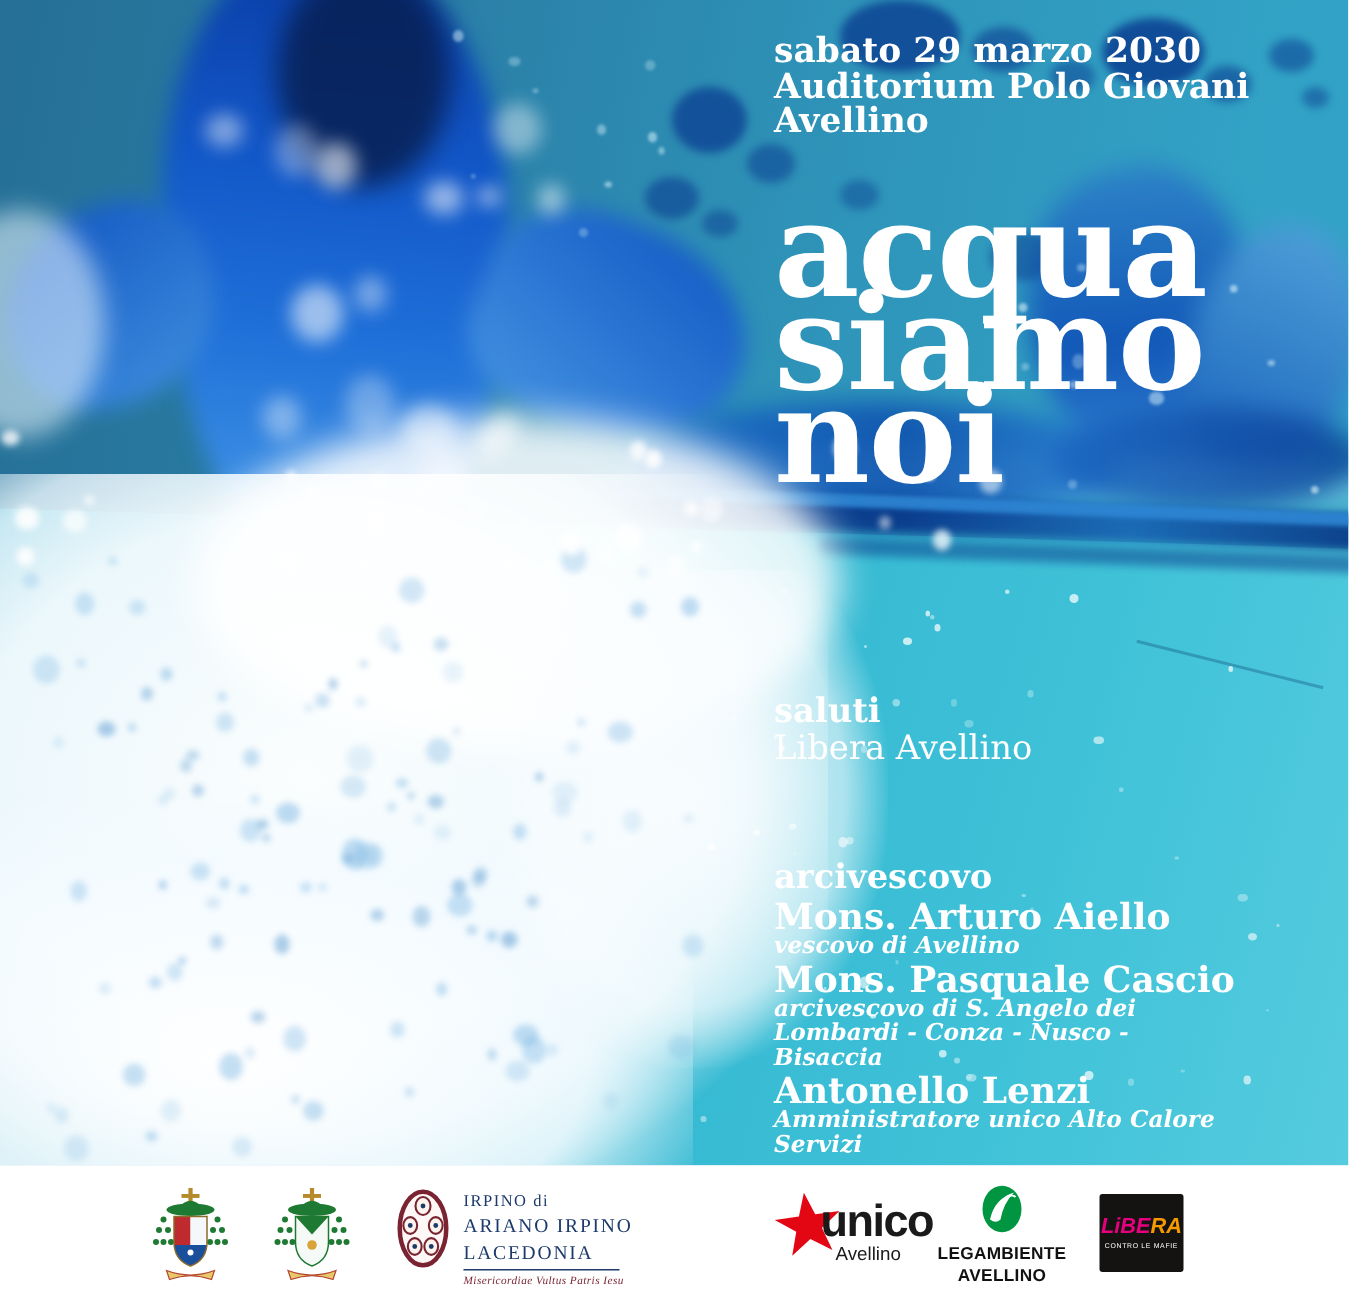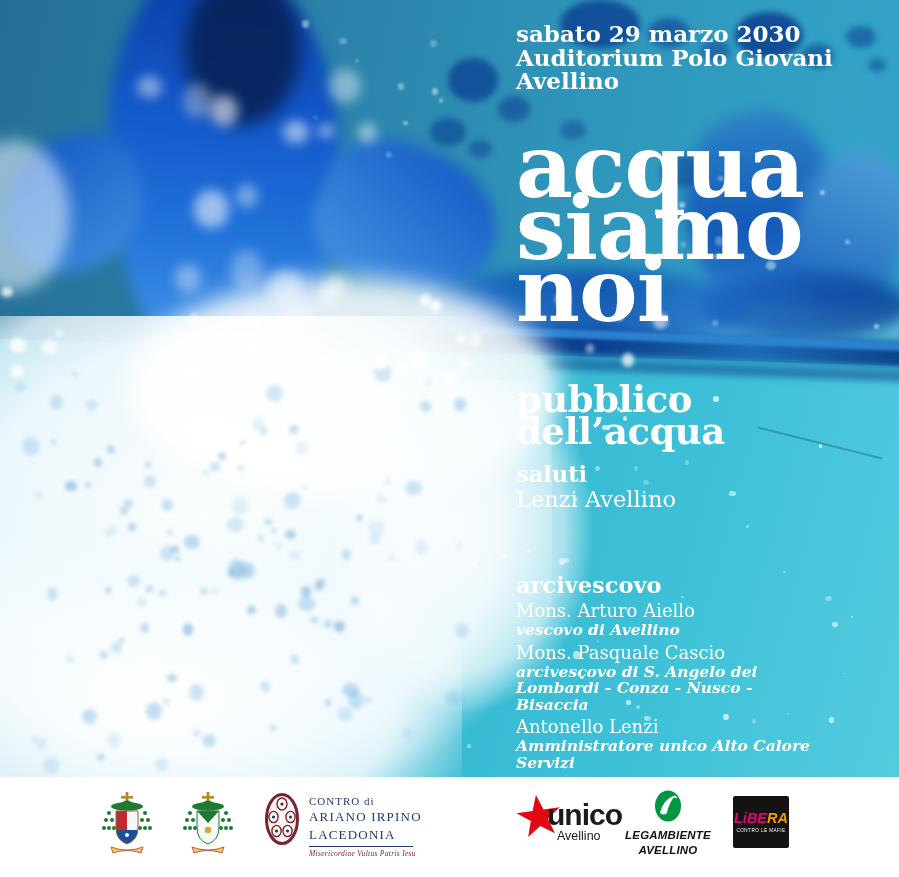--- a/index.html
+++ b/index.html
@@ -61,39 +61,39 @@
   
   .text-col{position:absolute;left:516px;top:0;width:376px;color:#fff;z-index:8;}
   .info{position:absolute;top:22px;left:0;font-weight:bold;font-size:23px;line-height:23.5px;}
   .title-line{position:absolute;left:0;font-size:88px;line-height:62px;font-weight:bold;letter-spacing:-1px;}
   .tl0{top:135px;} .tl1{top:197px;} .tl2{top:259px;}
   .subtitle{position:absolute;top:384px;left:0;font-size:37px;line-height:31.5px;font-weight:bold;letter-spacing:-.5px;}
   .saluti{position:absolute;top:462px;left:0;font-size:22.5px;line-height:25.2px;}
   .saluti .head{font-weight:bold;}
   .interv{position:absolute;top:573px;left:0;width:376px;}
   .int-head{font-size:22.5px;line-height:24px;font-weight:bold;}
-  .sp-name{font-size:18px;line-height:23px;font-weight:normal;margin-top:2px;}
+  .sp-name{font-size:24px;line-height:23px;font-weight:bold;margin-top:2px;}
   .sp-role{font-size:15.5px;line-height:16.5px;font-style:italic;font-weight:bold;max-width:302px;}
   
   .footer{position:absolute;left:0;top:777px;width:899px;height:100px;background:#ffffff;z-index:9;}
   .logo{position:absolute;}
   .crest1{left:100px;top:13px;} .crest2{left:180px;top:13px;}
   .diocese{left:264px;top:15px;display:flex;gap:9px;align-items:flex-start;}
   .dio-text{font-family:"Liberation Serif",serif;color:#1d3a6b;padding-top:3px;}
   .dio-l1{font-size:11px;letter-spacing:1px;}
   .dio-l2{font-size:13px;letter-spacing:1.2px;margin-top:2px;}
   .dio-l3{font-size:13px;letter-spacing:1.2px;margin-top:2px;}
   .dio-rule{width:104px;height:1px;background:#1d3a6b;margin:3px 0 2px;}
   .dio-motto{font-size:7.5px;font-style:italic;color:#7a2433;letter-spacing:.3px;}
   .arci{left:516px;top:17px;display:flex;align-items:flex-start;}
   .arci-text{margin-left:-15px;margin-top:8px;font-family:"Liberation Sans",sans-serif;}
   .arci-name{font-size:30px;font-weight:bold;color:#1a1a1a;line-height:26px;letter-spacing:-1px;}
   .arci-city{font-size:12.5px;color:#1a1a1a;margin-top:1px;margin-left:10px;}
   .lega{left:622px;top:12px;width:92px;text-align:center;font-family:"Liberation Sans",sans-serif;}
-  .lega-name{font-size:11.5px;font-weight:bold;color:#111;line-height:13px;letter-spacing:.2px;margin-top:2px;font-style:italic;}
+  .lega-name{font-size:11.5px;font-weight:bold;color:#111;line-height:13px;letter-spacing:.2px;margin-top:2px;}
   .libera{left:733px;top:19px;width:56px;height:52px;background:#151312;border-radius:2px;
           display:flex;flex-direction:column;align-items:center;justify-content:center;
           font-family:"Liberation Sans",sans-serif;}
   .libera-name{font-size:14.5px;font-weight:bold;font-style:italic;line-height:14px;letter-spacing:0;}
   .lib-a{color:#e6007e;} .lib-b{color:#f59a00;}
   .libera-tag{font-size:4.6px;color:#fff;letter-spacing:.45px;margin-top:3px;white-space:nowrap;}
 </style>
 </head>
 <body>
 
@@ -365,26 +365,25 @@
       <div>sabato 29 marzo 2030</div>
       <div>Auditorium Polo Giovani</div>
       <div>Avellino</div>
     </div>
 
     <div class="title-line tl0">acqua</div>
     <div class="title-line tl1">siamo</div>
     <div class="title-line tl2">noi</div>
 
     <div class="subtitle">
-      <div>pubblico dell’acqua</div>
     </div>
 
     <div class="saluti">
       <div class="head">saluti</div>
-      <div>Lenzi Avellino</div>
+      <div>Libera Avellino</div>
     </div>
 
     <div class="interv">
       <div class="int-head">arcivescovo</div>
       <div class="sp-name">Mons. Arturo Aiello</div>
       <div class="sp-role">vescovo di Avellino</div>
       <div class="sp-name">Mons. Pasquale Cascio</div>
       <div class="sp-role">arcivescovo di S. Angelo dei Lombardi - Conza  - Nusco - Bisaccia</div>
       <div class="sp-name">Antonello Lenzi</div>
       <div class="sp-role">Amministratore unico Alto Calore Servizi</div>
@@ -472,21 +471,21 @@
         </g>
         <g fill="#1d3a6b">
           <circle cx="18" cy="12" r="1.6"></circle>
             <circle cx="9.5" cy="25" r="1.6"></circle>
             <circle cx="26.5" cy="25" r="1.6"></circle>
           <circle cx="12.5" cy="39" r="1.6"></circle>
             <circle cx="23.5" cy="39" r="1.6"></circle>
         </g>
       </svg>
       <div class="dio-text">
-        <div class="dio-l1">CONTRO di</div>
+        <div class="dio-l1">IRPINO di</div>
         <div class="dio-l2">ARIANO IRPINO</div>
         <div class="dio-l3">LACEDONIA</div>
         <div class="dio-rule"></div>
         <div class="dio-motto">Misericordiae Vultus Patris Iesu</div>
       </div>
     </div>
 
     <div class="logo arci">
       <svg width="46" height="46" viewBox="0 0 52 52">
         <path d="M26 1 L32.2 18.3 50.6 18.4 35.8 29.3 41.3 46.8 26 36.2 10.7 46.8 16.2 29.3 1.4 18.4 19.8 18.3 Z" fill="#e30613" transform="rotate(-8 26 26)"></path>

